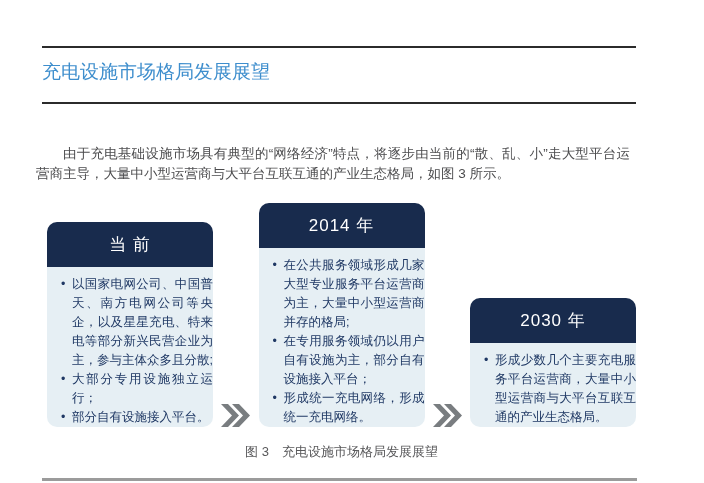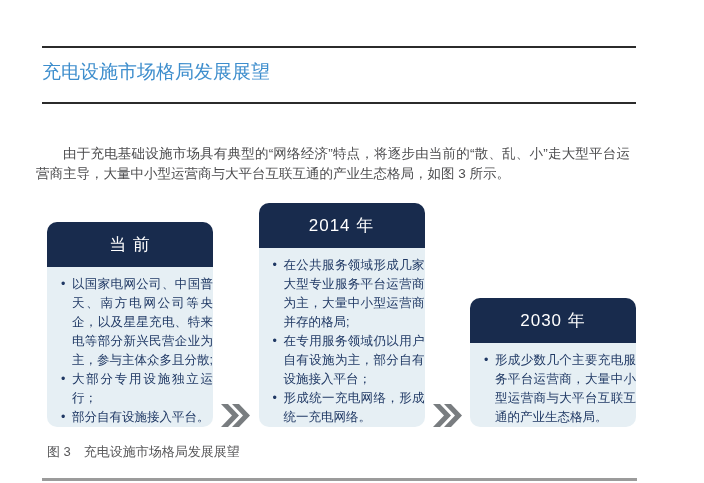--- a/index.html
+++ b/index.html
@@ -33,21 +33,21 @@
     font-size:12.5px;line-height:19px;color:var(--bullet-navy,#1f3864);
     text-align:justify;}
   .stage-body li::before{content:"\2022";position:absolute;left:0;top:0;
     color:var(--bullet-navy,#1f3864);}
 
   .chevron-cell{flex:1;display:flex;justify-content:center;align-items:flex-start;
     padding-top:115px;color:var(--chevron-gray,#797d80);}
   .chevron-cell svg{display:block;}
 
   .figure-caption{position:absolute;left:47px;top:443px;width:589px;
-    text-align:left;font-size:13px;color:var(--caption-gray,#58585a);}
+    text-align:center;font-size:13px;color:var(--caption-gray,#58585a);}
 
   .rule-bottom{position:absolute;left:42px;top:478px;width:595px;height:3px;
     background:var(--rule-gray,#9b9b9b);}
 </style>
 </head>
 <body>
 
 <div class="page">
 
   <div class="rule-top"></div>

